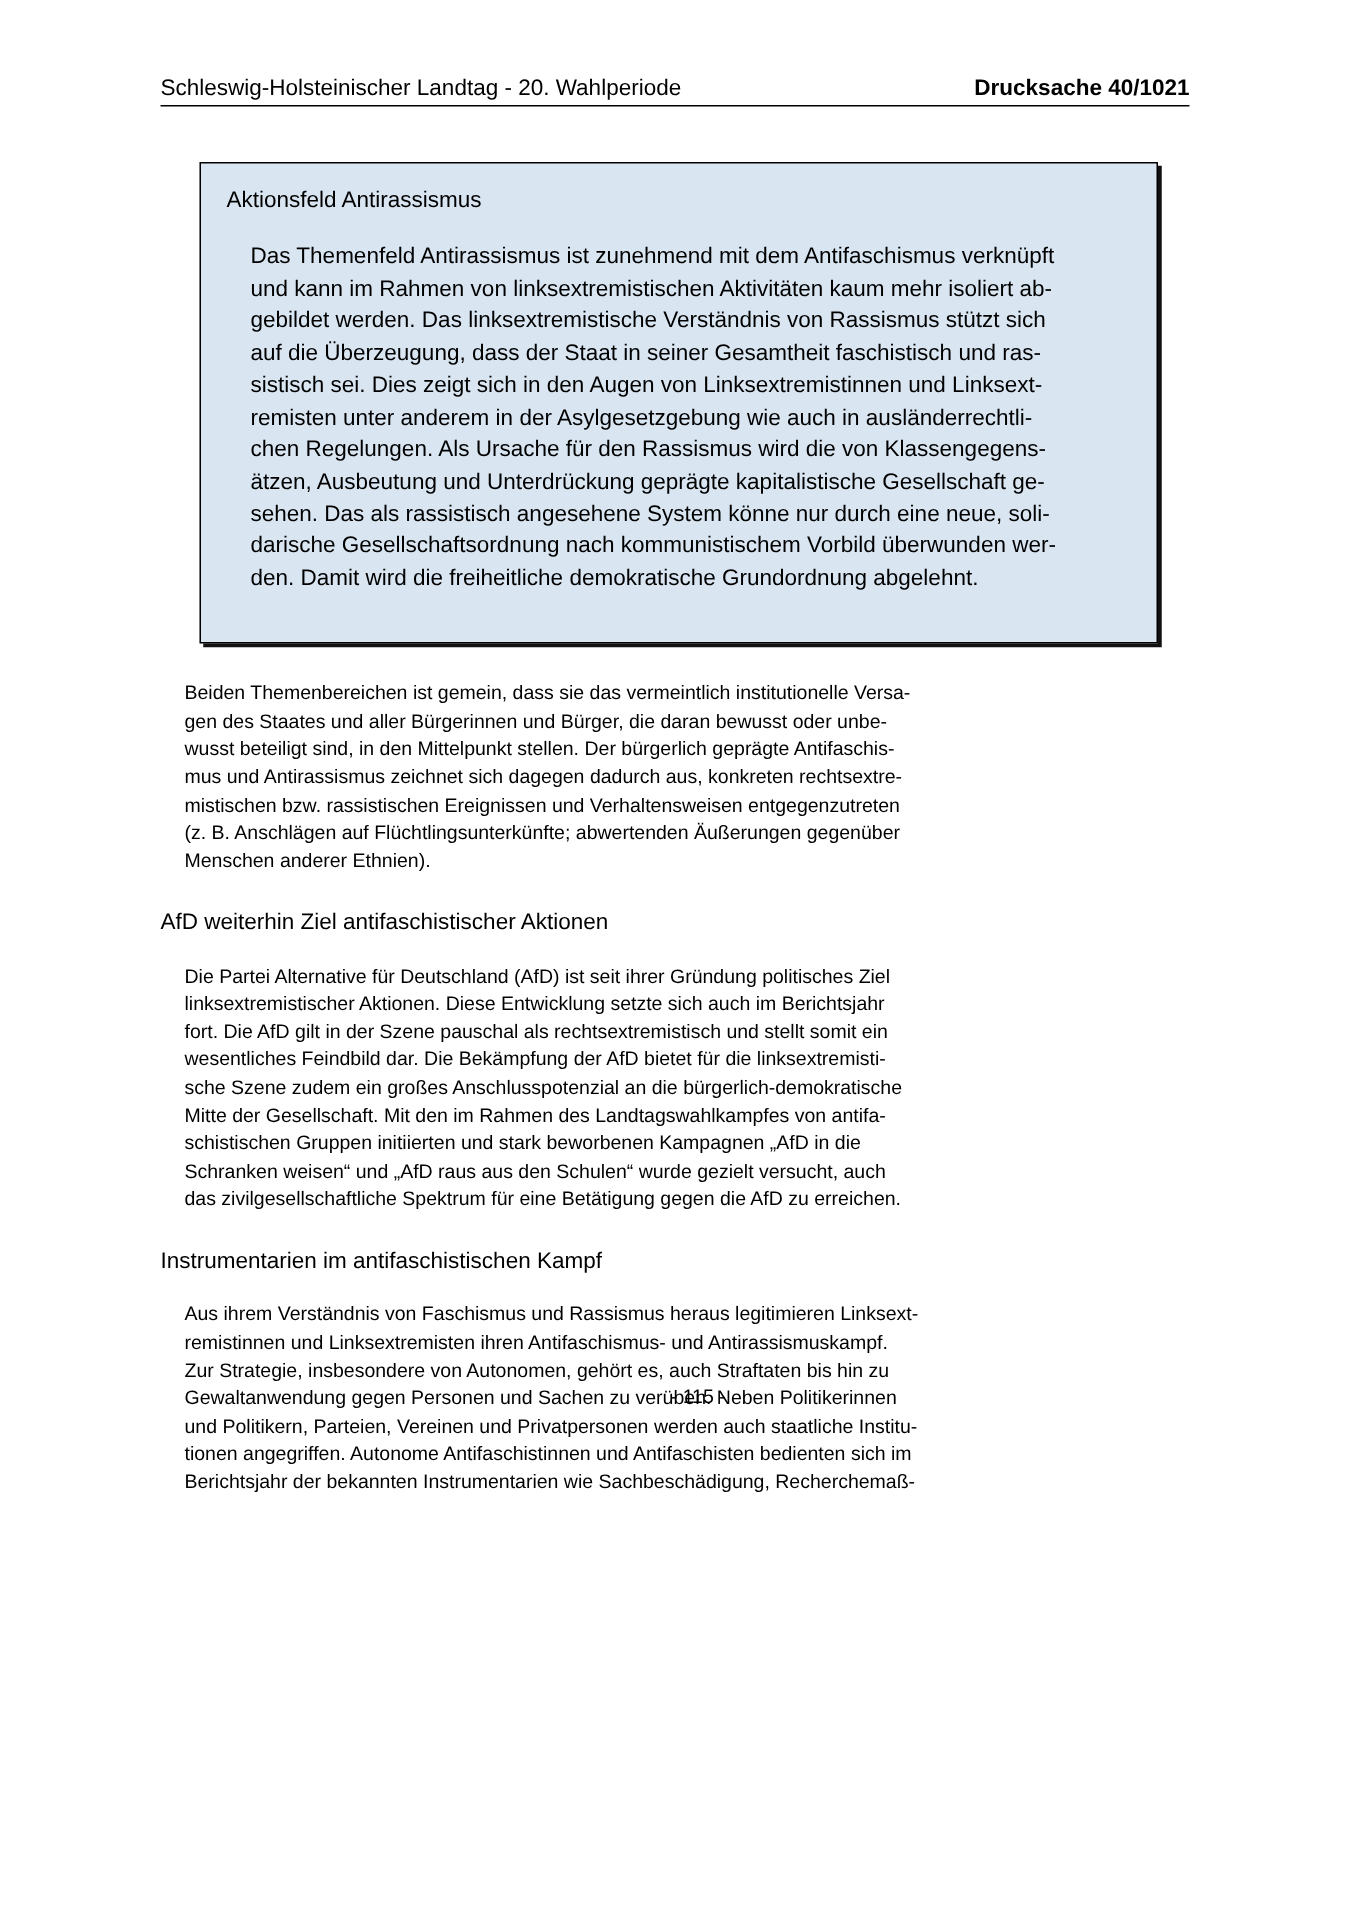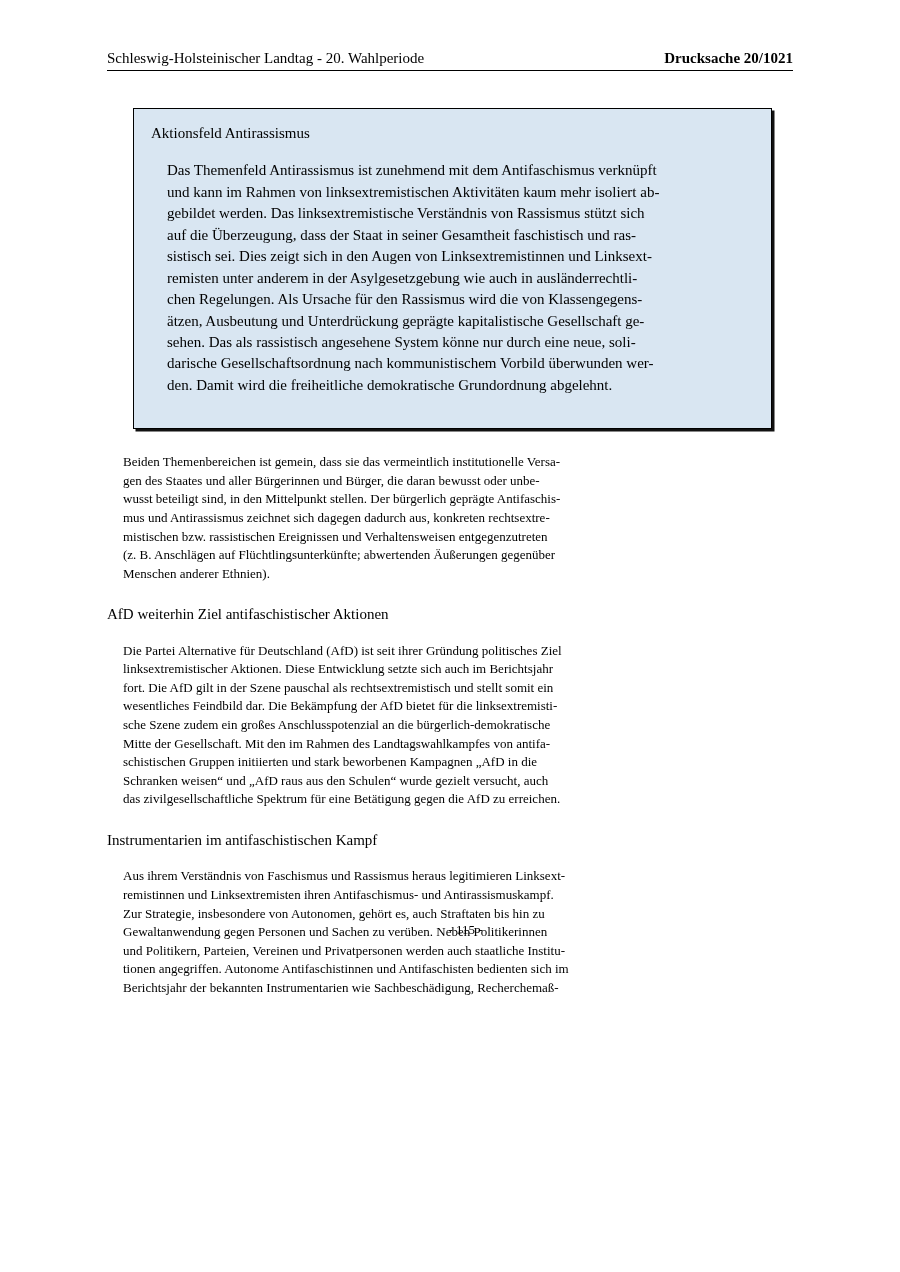--- a/index.html
+++ b/index.html
@@ -7,21 +7,21 @@
     padding: 0;
     background: #ffffff;
   }
   .page {
     position: relative;
     width: 900px;
     height: 995px;
     background: #ffffff;
     box-sizing: border-box;
     padding: 50px 107px 0 107px;
-    font-family: Liberation Serif, serif;
+    font-family: Liberation Sans, sans-serif;
     color: #000000;
   }
   .header {
     display: flex;
     justify-content: space-between;
     align-items: flex-end;
     border-bottom: 1.5px solid #000;
     padding-bottom: 3px;
     font-size: 15px;
   }
@@ -68,21 +68,21 @@
     margin-left: 31px;
   }
 </style>
 </head>
 <body>
 
 <div class="page">
 
   <div class="header">
     <span class="header-left">Schleswig-Holsteinischer Landtag - 20. Wahlperiode</span>
-    <span class="header-right">Drucksache 20/1021</span>
+    <span class="header-right">Drucksache 40/1021</span>
   </div>
 
   <div class="infobox">
     <div class="infobox-title">Aktionsfeld Antirassismus</div>
     <div class="pre">Das Themenfeld Antirassismus ist zunehmend mit dem Antifaschismus verknüpft
 und kann im Rahmen von linksextremistischen Aktivitäten kaum mehr isoliert ab-
 gebildet werden. Das linksextremistische Verständnis von Rassismus stützt sich
 auf die Überzeugung, dass der Staat in seiner Gesamtheit faschistisch und ras-
 sistisch sei. Dies zeigt sich in den Augen von Linksextremistinnen und Linksext-
 remisten unter anderem in der Asylgesetzgebung wie auch in ausländerrechtli-

